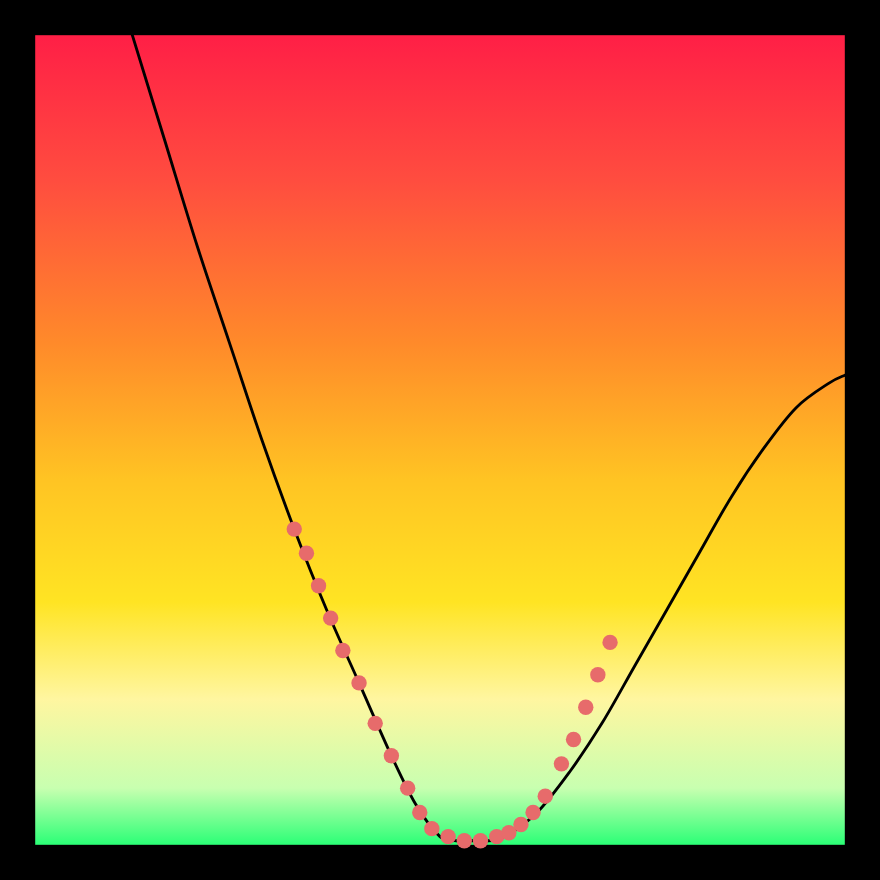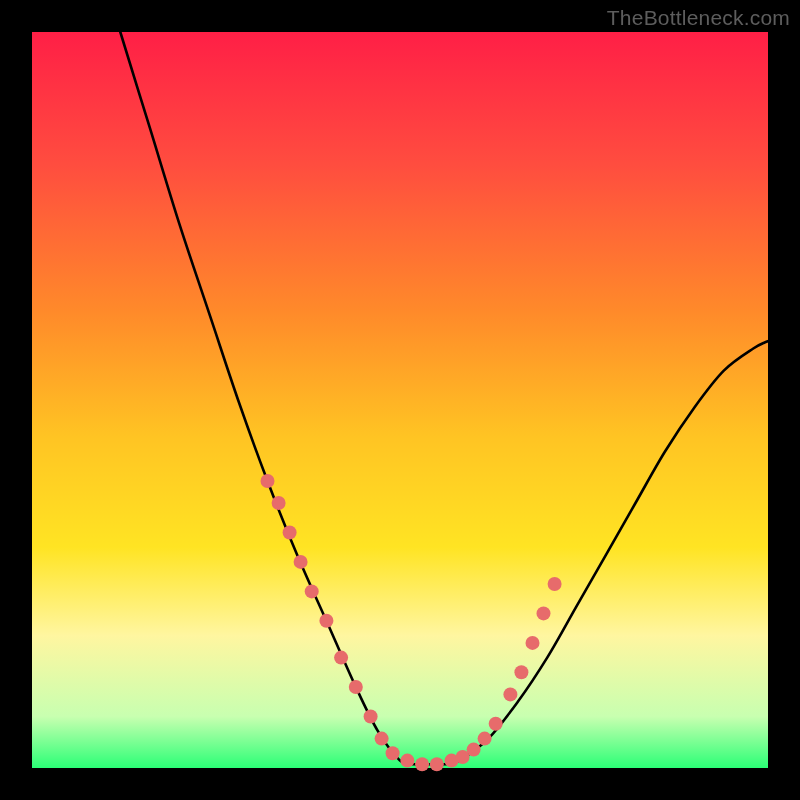--- a/index.html
+++ b/index.html
@@ -90,15 +90,14 @@
           <circle cx="478.4" cy="662.4" r="7" fill="#e76b6b"></circle>
           <circle cx="489.4" cy="640.3" r="7" fill="#e76b6b"></circle>
           <circle cx="500.5" cy="610.9" r="7" fill="#e76b6b"></circle>
           <circle cx="511.5" cy="581.4" r="7" fill="#e76b6b"></circle>
           <circle cx="522.6" cy="552.0" r="7" fill="#e76b6b"></circle>
         </g>
     </svg>
 
   </div>
 
-  <div class="attrib">TheBottleneck.com</div>
 
 </div>
 
 </body></html>

